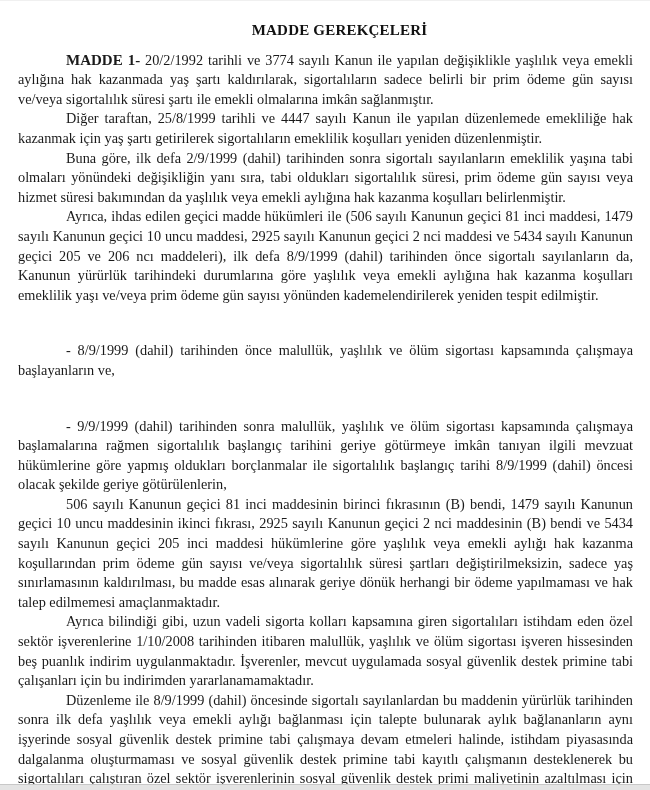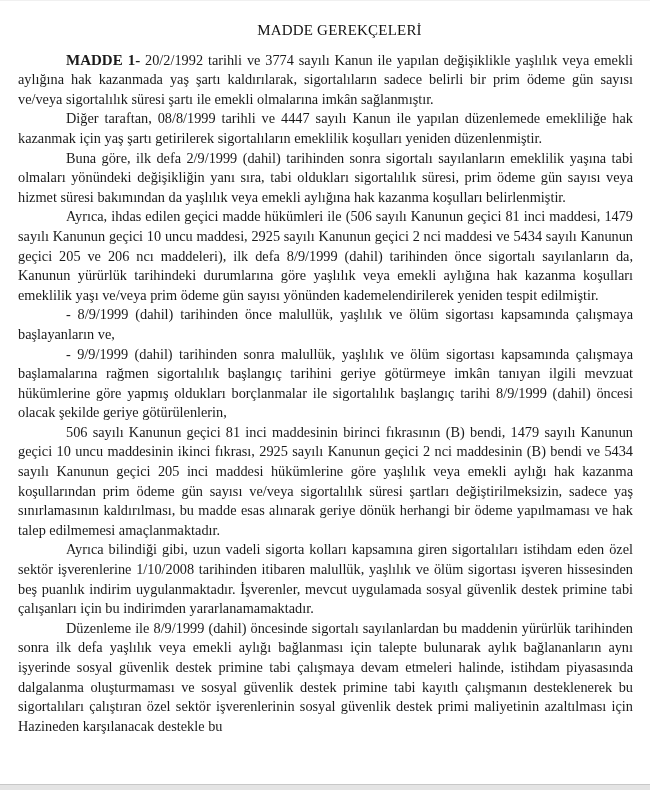--- a/index.html
+++ b/index.html
@@ -37,48 +37,49 @@
       left: 18px;
       top: 0;
       width: 615px;
       font-family: "Liberation Serif", "DejaVu Serif", serif;
       font-size: 14.3px;
       line-height: 19.6px;
       color: #1a1a1a;
     }
     .title {
       text-align: center;
-      font-weight: normal;
+      font-weight: bold;
       font-size: 15px;
       margin: 20px 0 10px 28px;
       letter-spacing: 0.2px;
       color: #111;
     }
     p {
       margin: 0;
       text-align: justify;
       text-indent: 48px;
     }
     p.dash {
       text-indent: 48px;
+      margin-top: 36px;
     }
     .madde-label {
       font-weight: bold;
       font-size: 15px;
     }
   </style>
 </head>
 <body>
 
 <div class="page">
   <div class="doc">
     <div class="title">MADDE GEREKÇELERİ</div>
 
     <p><span class="madde-label">MADDE 1-</span><span> 20/2/1992 tarihli ve 3774 sayılı Kanun ile yapılan değişiklikle yaşlılık veya emekli aylığına hak kazanmada yaş şartı kaldırılarak, sigortalıların sadece belirli bir prim ödeme gün sayısı ve/veya sigortalılık süresi şartı ile emekli olmalarına imkân sağlanmıştır.</span></p>
-    <p>Diğer taraftan, 08/8/1999 tarihli ve 4447 sayılı Kanun ile yapılan düzenlemede emekliliğe hak kazanmak için yaş şartı getirilerek sigortalıların emeklilik koşulları yeniden düzenlenmiştir.</p>
+    <p>Diğer taraftan, 25/8/1999 tarihli ve 4447 sayılı Kanun ile yapılan düzenlemede emekliliğe hak kazanmak için yaş şartı getirilerek sigortalıların emeklilik koşulları yeniden düzenlenmiştir.</p>
     <p>Buna göre, ilk defa 2/9/1999 (dahil) tarihinden sonra sigortalı sayılanların emeklilik yaşına tabi olmaları yönündeki değişikliğin yanı sıra, tabi oldukları sigortalılık süresi, prim ödeme gün sayısı veya hizmet süresi bakımından da yaşlılık veya emekli aylığına hak kazanma koşulları belirlenmiştir.</p>
     <p>Ayrıca, ihdas edilen geçici madde hükümleri ile (506 sayılı Kanunun geçici 81 inci maddesi, 1479 sayılı Kanunun geçici 10 uncu maddesi, 2925 sayılı Kanunun geçici 2 nci maddesi ve 5434 sayılı Kanunun geçici 205 ve 206 ncı maddeleri), ilk defa 8/9/1999 (dahil) tarihinden önce sigortalı sayılanların da, Kanunun yürürlük tarihindeki durumlarına göre yaşlılık veya emekli aylığına hak kazanma koşulları emeklilik yaşı ve/veya prim ödeme gün sayısı yönünden kademelendirilerek yeniden tespit edilmiştir.</p>
     <p class="dash">- 8/9/1999 (dahil) tarihinden önce malullük, yaşlılık ve ölüm sigortası kapsamında çalışmaya başlayanların ve,</p>
     <p class="dash">- 9/9/1999 (dahil) tarihinden sonra malullük, yaşlılık ve ölüm sigortası kapsamında çalışmaya başlamalarına rağmen sigortalılık başlangıç tarihini geriye götürmeye imkân tanıyan ilgili mevzuat hükümlerine göre yapmış oldukları borçlanmalar ile sigortalılık başlangıç tarihi 8/9/1999 (dahil) öncesi olacak şekilde geriye götürülenlerin,</p>
     <p>506 sayılı Kanunun geçici 81 inci maddesinin birinci fıkrasının (B) bendi, 1479 sayılı Kanunun geçici 10 uncu maddesinin ikinci fıkrası, 2925 sayılı Kanunun geçici 2 nci maddesinin (B) bendi ve 5434 sayılı Kanunun geçici 205 inci maddesi hükümlerine göre yaşlılık veya emekli aylığı hak kazanma koşullarından prim ödeme gün sayısı ve/veya sigortalılık süresi şartları değiştirilmeksizin, sadece yaş sınırlamasının kaldırılması, bu madde esas alınarak geriye dönük herhangi bir ödeme yapılmaması ve hak talep edilmemesi amaçlanmaktadır.</p>
     <p>Ayrıca bilindiği gibi, uzun vadeli sigorta kolları kapsamına giren sigortalıları istihdam eden özel sektör işverenlerine 1/10/2008 tarihinden itibaren malullük, yaşlılık ve ölüm sigortası işveren hissesinden beş puanlık indirim uygulanmaktadır. İşverenler, mevcut uygulamada sosyal güvenlik destek primine tabi çalışanları için bu indirimden yararlanamamaktadır.</p>
     <p>Düzenleme ile 8/9/1999 (dahil) öncesinde sigortalı sayılanlardan bu maddenin yürürlük tarihinden sonra ilk defa yaşlılık veya emekli aylığı bağlanması için talepte bulunarak aylık bağlananların aynı işyerinde sosyal güvenlik destek primine tabi çalışmaya devam etmeleri halinde, istihdam piyasasında dalgalanma oluşturmaması ve sosyal güvenlik destek primine tabi kayıtlı çalışmanın desteklenerek bu sigortalıları çalıştıran özel sektör işverenlerinin sosyal güvenlik destek primi maliyetinin azaltılması için Hazineden karşılanacak destekle bu</p>
   </div>
 </div>
 <div class="bottom-bar"></div>

